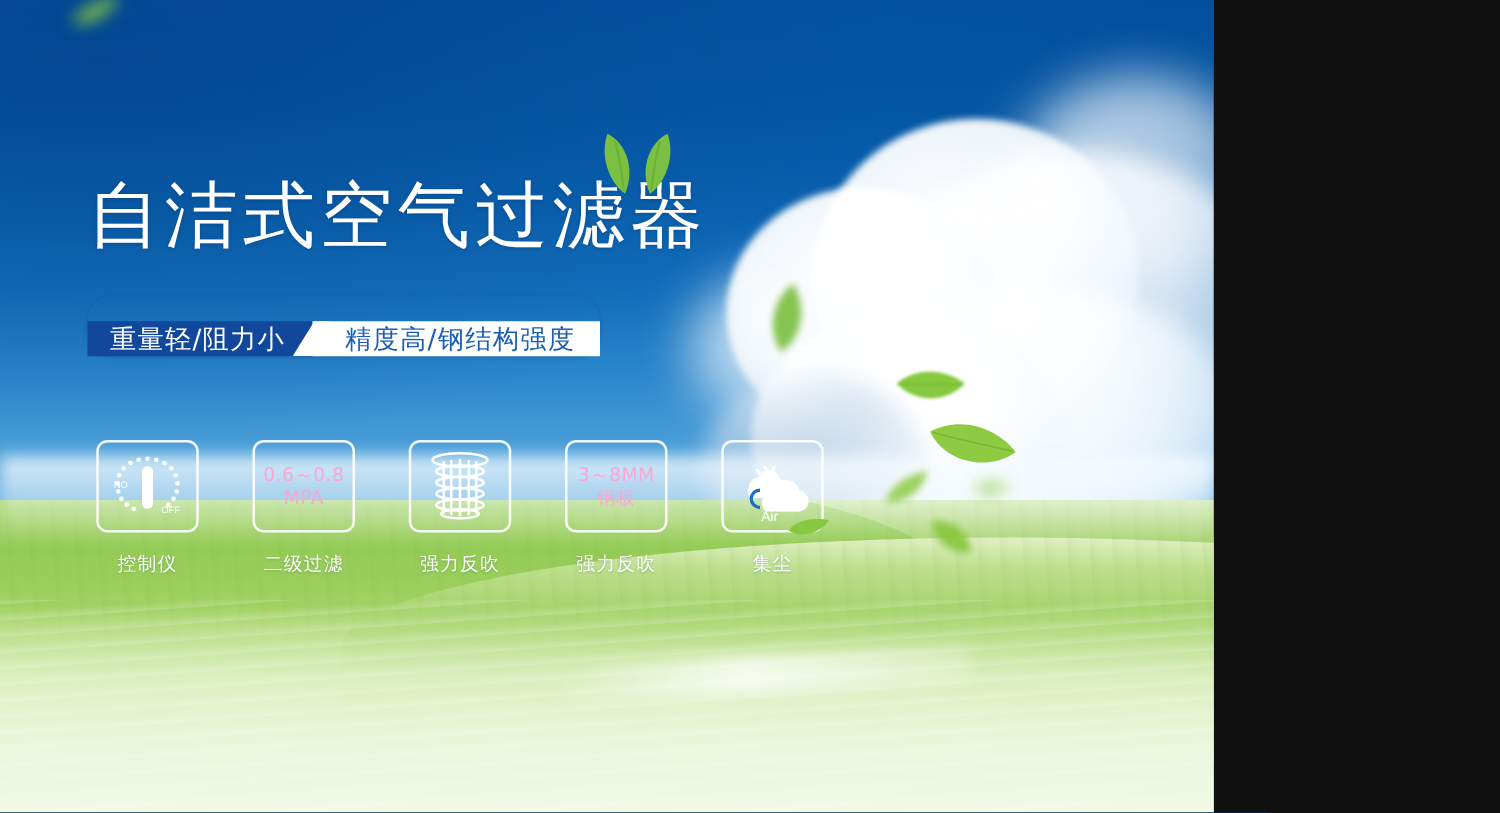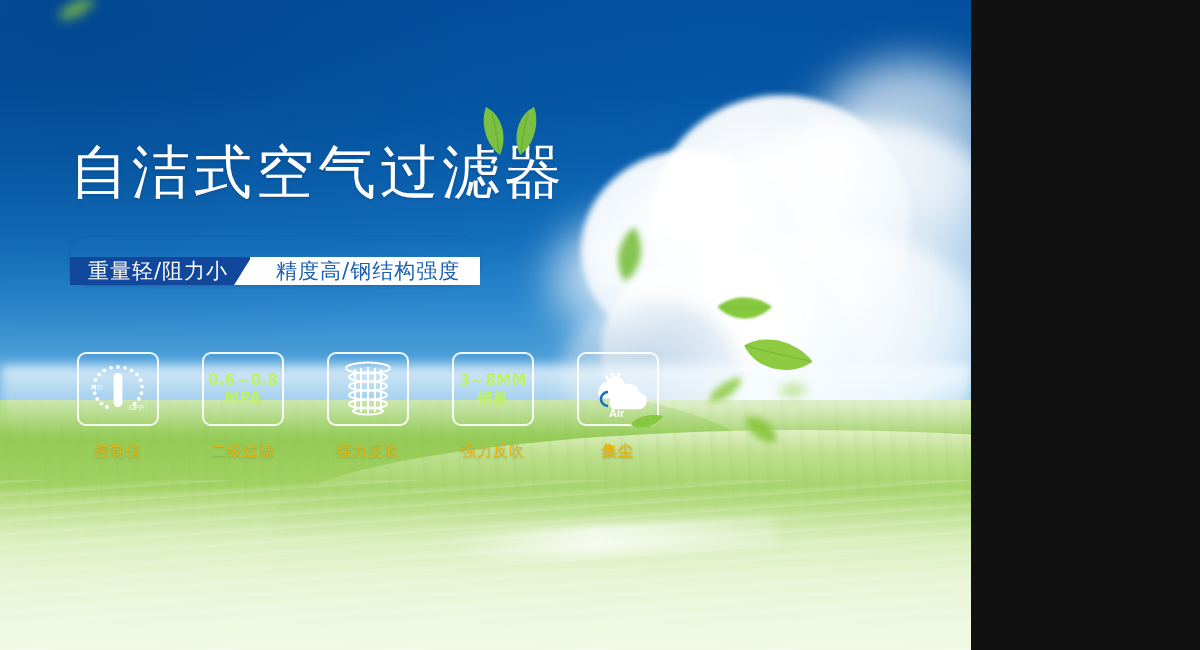--- a/index.html
+++ b/index.html
@@ -238,29 +238,28 @@
   }
   .feature{ width:96px; text-align:center; }
   .fbox{
     width:82px; height:74px; margin:16px auto;
     border:2px solid rgba(255,255,255,.92);
     border-radius:9px;
     display:flex; align-items:center; justify-content:center;
     position:relative;
   }
   .fbox-text{
-    color:#bef264; font-size:15px; line-height:1.22;
+    color:#f9a8d4; font-size:15px; line-height:1.22;
     letter-spacing:.3px;
     text-align:center;
     font-family:"DejaVu Sans","Liberation Sans",sans-serif;
-    font-weight:bold;
   }
   .fcap{
     margin-top:11px;
-    color:#eab308; font-size:15px; letter-spacing:1px;
+    color:#ffffff; font-size:15px; letter-spacing:1px;
     white-space:nowrap;
     font-family:"DejaVu Sans","Liberation Sans",sans-serif;
     text-shadow:0 1px 2px rgba(0,40,90,.22);
   }
   .fbox svg{ display:block; }
 
   
   .cap-leaf{ position:absolute; left:60px; top:78px; width:34px; height:16px; }
 </style>
 </head>
@@ -482,21 +481,21 @@
       <div class="feature">
         <div class="fbox">
           <div class="fbox-text">
             <div>3～8MM</div>
             <div>钢板</div>
           </div>
         </div>
         <div class="fcap">强力反吹</div>
       </div>
 
-      <div class="feature" style="position:relative;font-weight:bold;">
+      <div class="feature" style="position:relative;">
         <div class="fbox">
           <span>
             <svg width="64" height="58" viewBox="0 0 64 58">
 
               <g fill="#ffffff">
                 <path d="M13 30 a8 8 0 0 1 7.6-8 a9.4 9.4 0 0 1 17.6 1.2 a7.6 7.6 0 0 1 1 15.1 H14.4 A7.4 7.4 0 0 1 13 30 Z" opacity="1"></path>
                 <path d="M26 14 l4 5 M20 16 l3 5 M33 14 l-2 5" stroke="#ffffff" stroke-width="2.4" stroke-linecap="round"></path>
               </g>
 
               <path d="M24 40 a9 9 0 0 1 8.8-9.6 a11 11 0 0 1 20.8 2.2 a8.4 8.4 0 0 1 .4 16.6 H26.6 A8.4 8.4 0 0 1 24 40 Z" fill="#ffffff"></path>

